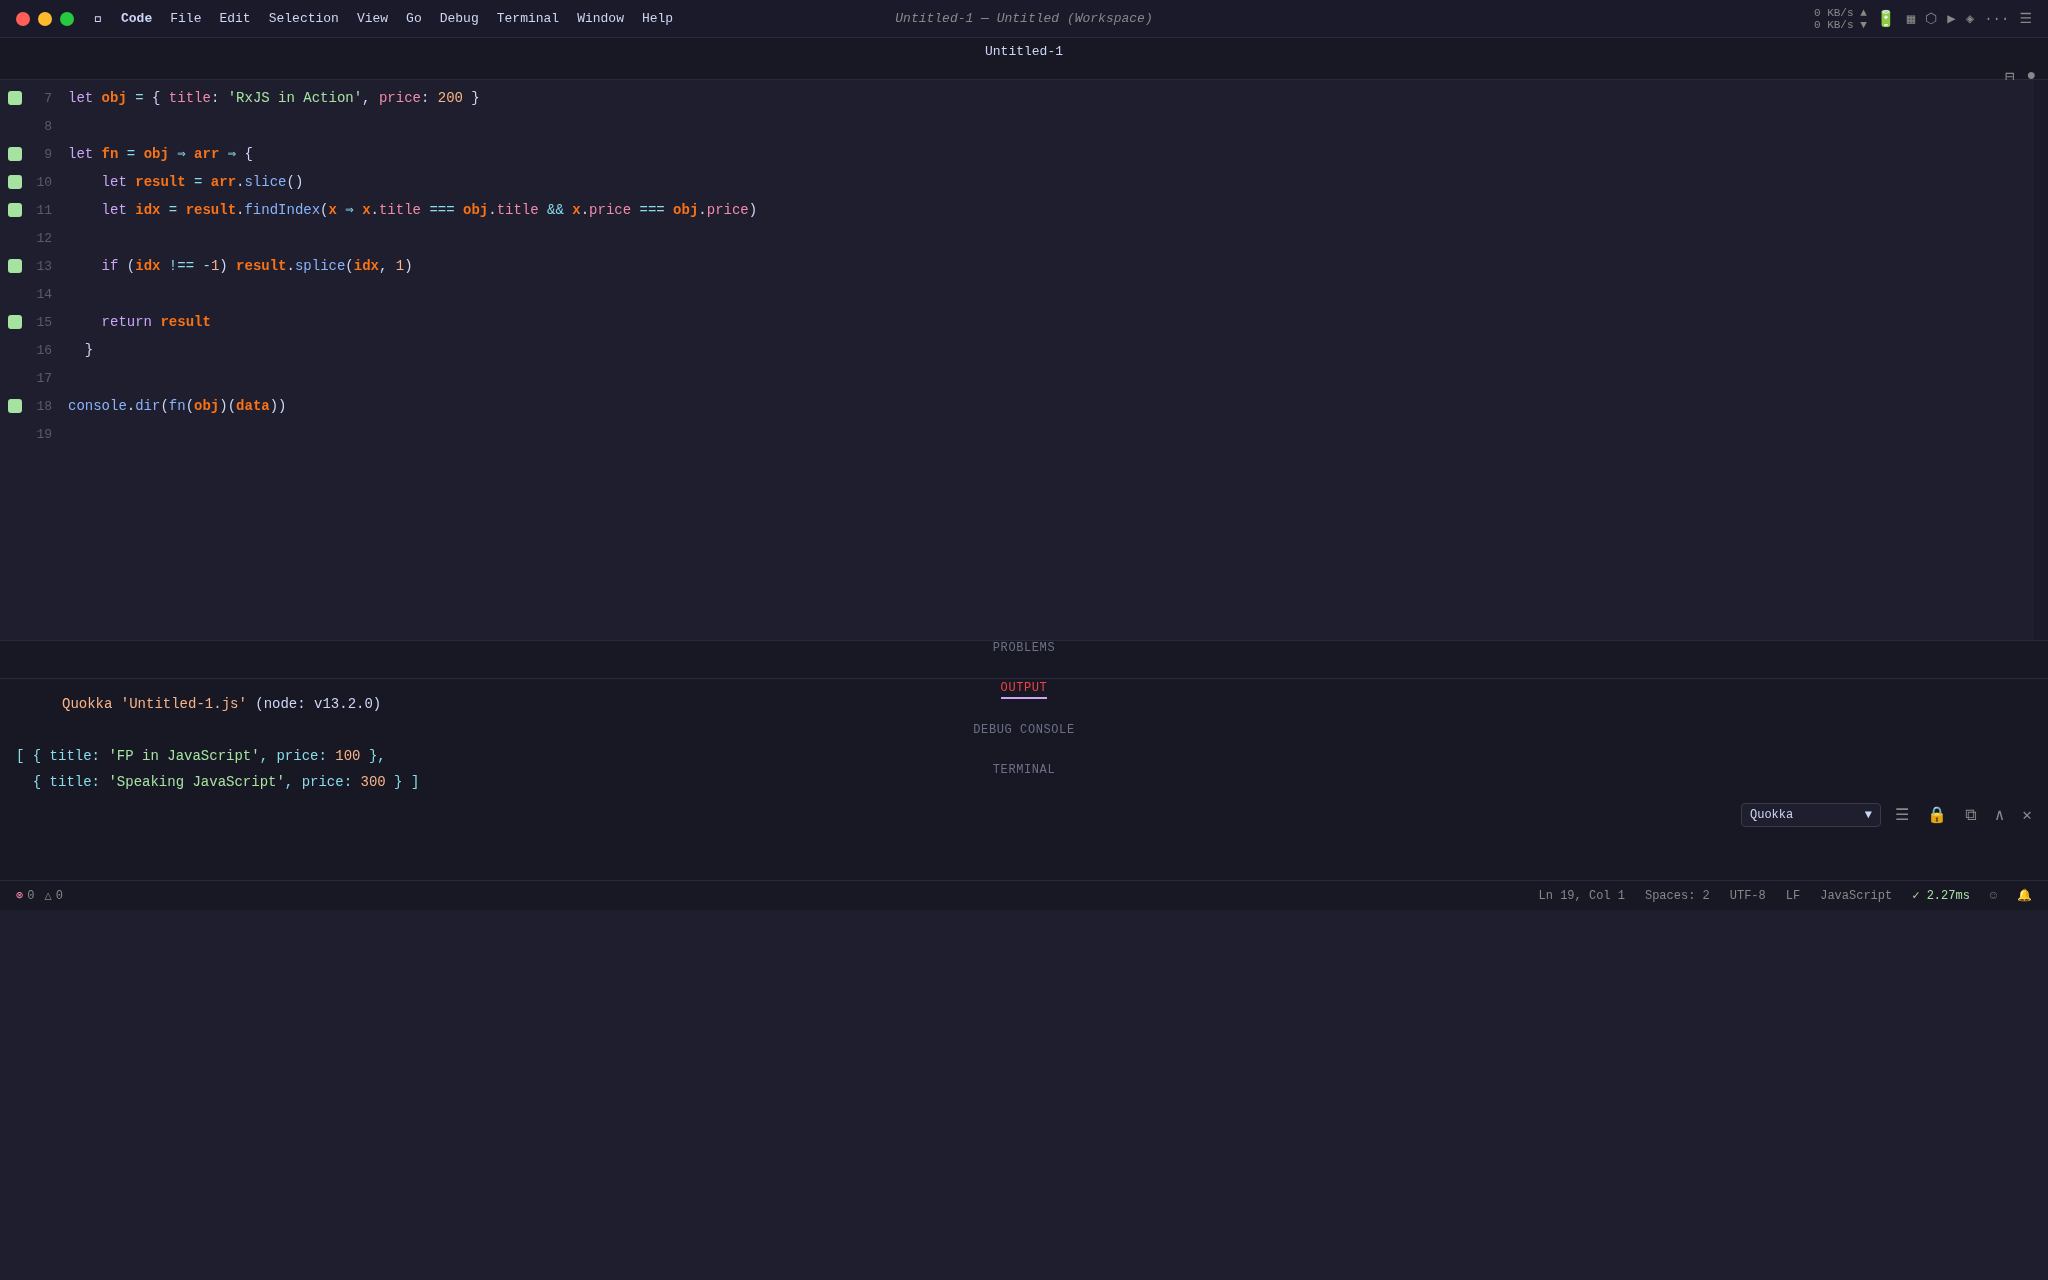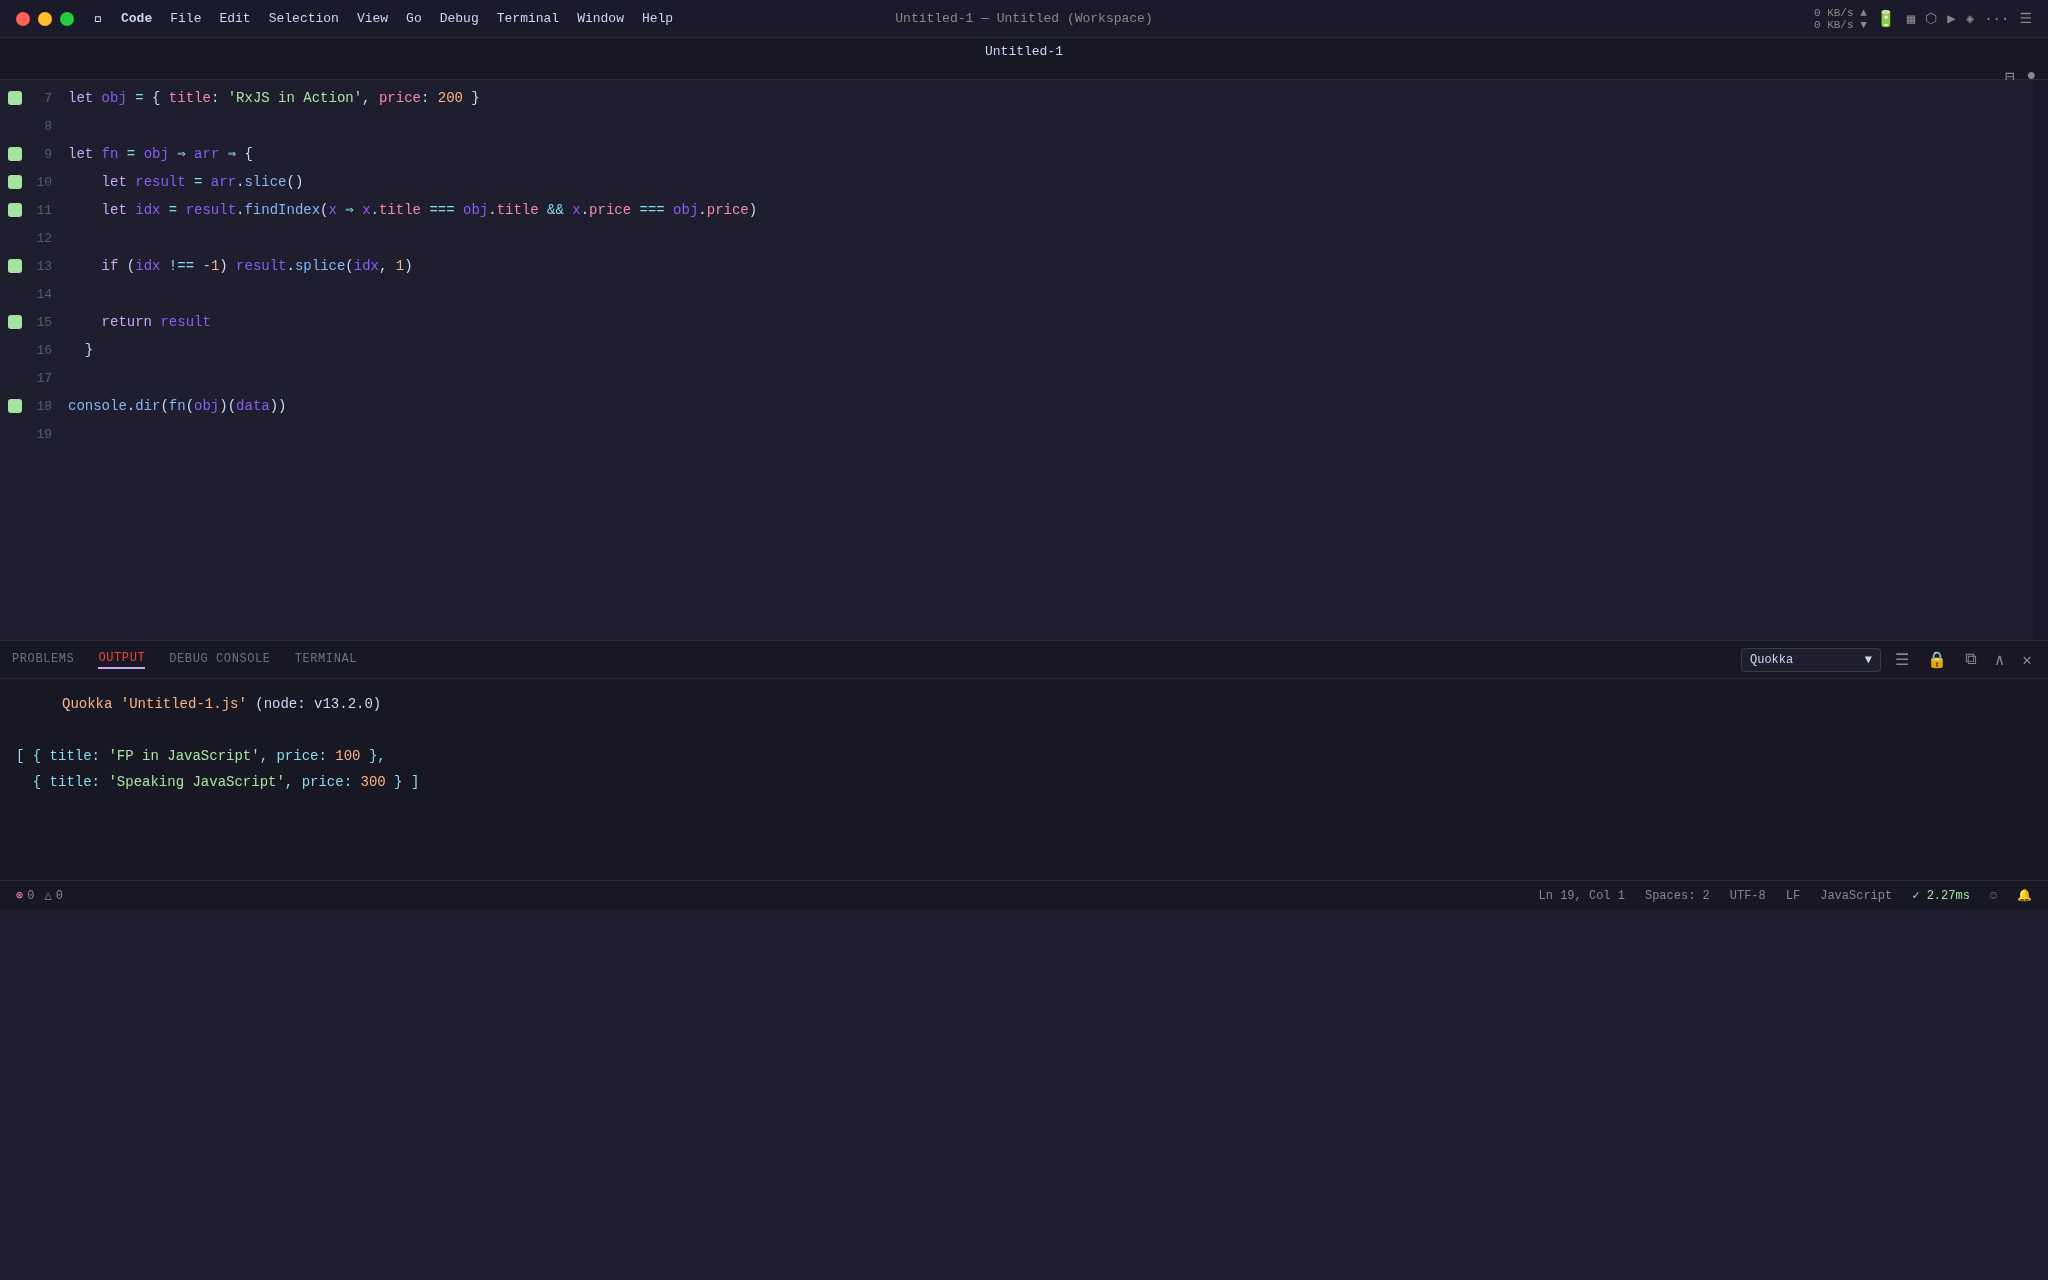--- a/index.html
+++ b/index.html
@@ -51,20 +51,21 @@
       color: #cdd6f4;
     }
     .menu-item { cursor: pointer; font-size: 13px; }
     .menu-item.bold { font-weight: bold; }
     .title-center {
       position: absolute;
       left: 50%;
       transform: translateX(-50%);
       color: #888;
       font-size: 13px;
+      font-style: italic;
     }
     .title-bar-right {
       display: flex;
       align-items: center;
       gap: 12px;
       flex: 1;
       justify-content: flex-end;
     }
     .status-icons {
       display: flex;
@@ -152,21 +153,21 @@
     }
     .scrollbar-right {
       width: 14px;
       background: #1a1a2a;
       flex-shrink: 0;
     }
 
     
     .kw { color: #cba6f7; } 
     .fn-name { color: #89b4fa; }
-    .var { color: #8b5cf6; }
+    .var { color: #f97316; font-weight: bold; }
     .op { color: #89dceb; }
     .str { color: #a6e3a1; }
     .num { color: #fab387; }
     .punct { color: #cdd6f4; }
     .prop { color: #f38ba8; }
     .method { color: #89b4fa; }
     .console { color: #89b4fa; }
     .arrow { color: #89dceb; }
     .eq3 { color: #89dceb; }
 
@@ -178,20 +179,21 @@
       display: flex;
       flex-direction: column;
     }
     .panel-tabs {
       display: flex;
       align-items: center;
       height: 38px;
       border-bottom: 1px solid #2a2a3a;
       padding: 0 12px;
       gap: 24px;
+      flex-direction: column;
     }
     .panel-tab {
       font-size: 12px;
       color: #6c7086;
       cursor: pointer;
       letter-spacing: 0.05em;
       padding-bottom: 2px;
     }
     .panel-tab.active {
       color: #ef4444;

